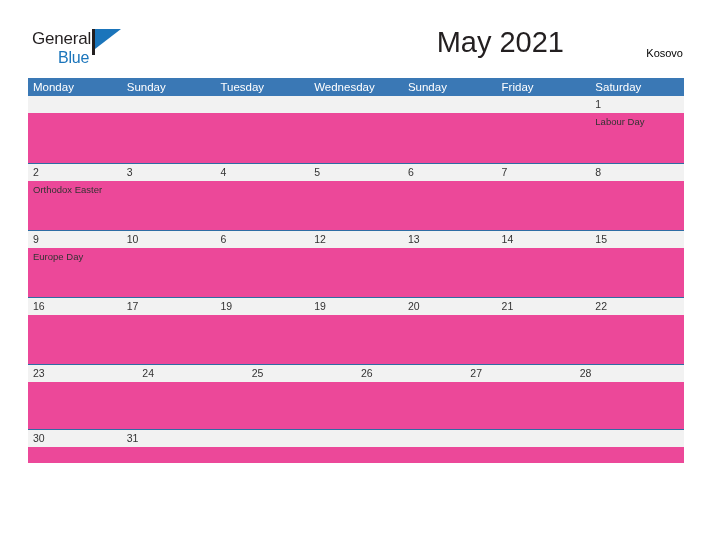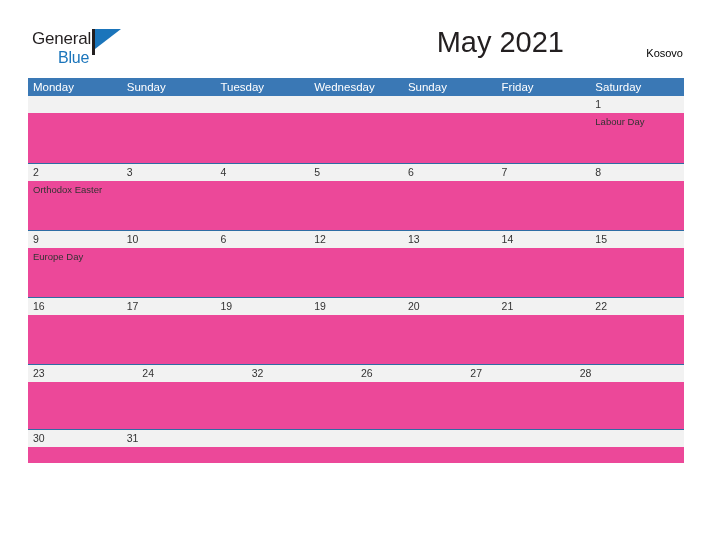--- a/index.html
+++ b/index.html
@@ -359,21 +359,21 @@
         <div class="event-cell">
           <span class="event-line"></span>
         </div>
       </div>
     </div>
 
     <div class="week-row">
       <div class="daynum-band">
         <div class="daynum-cell">23</div>
         <div class="daynum-cell">24</div>
-        <div class="daynum-cell">32</div>
+        <div class="daynum-cell">25</div>
         <div class="daynum-cell">26</div>
         <div class="daynum-cell">27</div>
         <div class="daynum-cell">28</div>
       </div>
       <div class="event-band h-47">
         <div class="event-cell">
           <span class="event-line"></span>
         </div>
         <div class="event-cell">
           <span class="event-line"></span>

